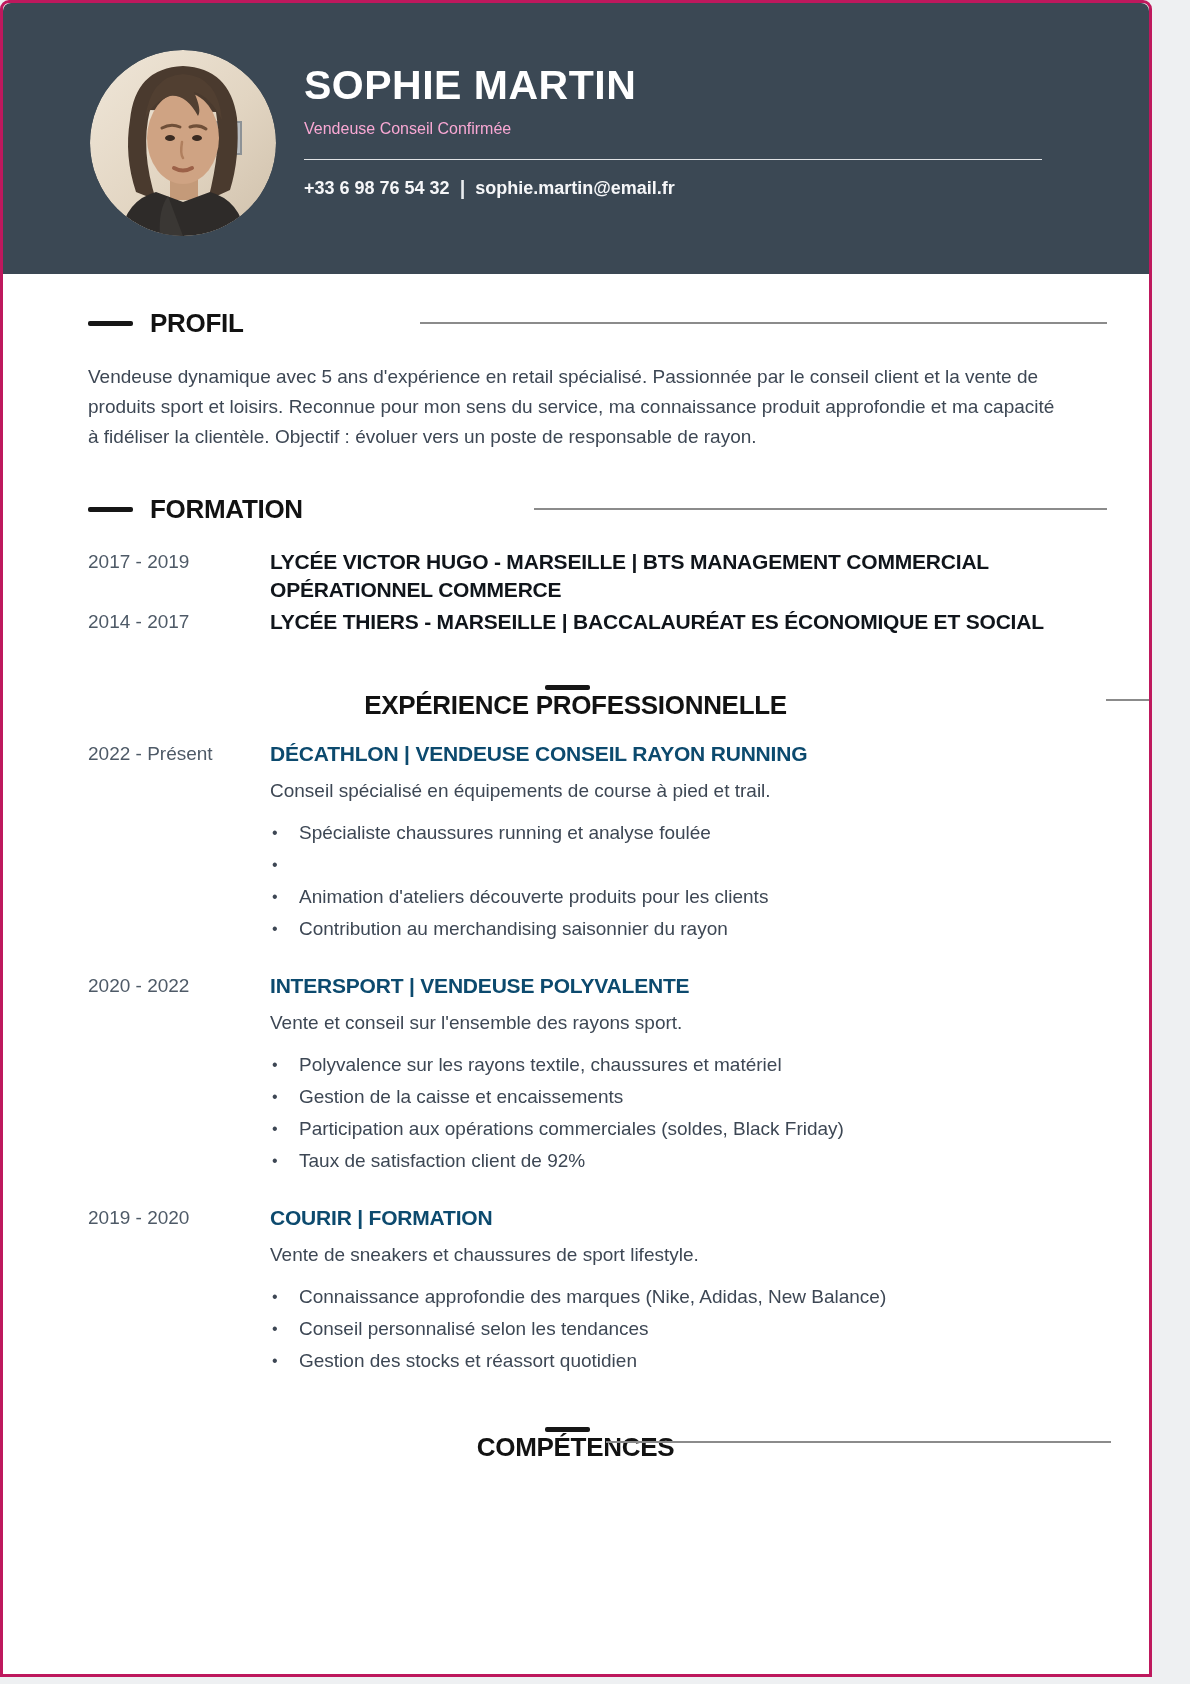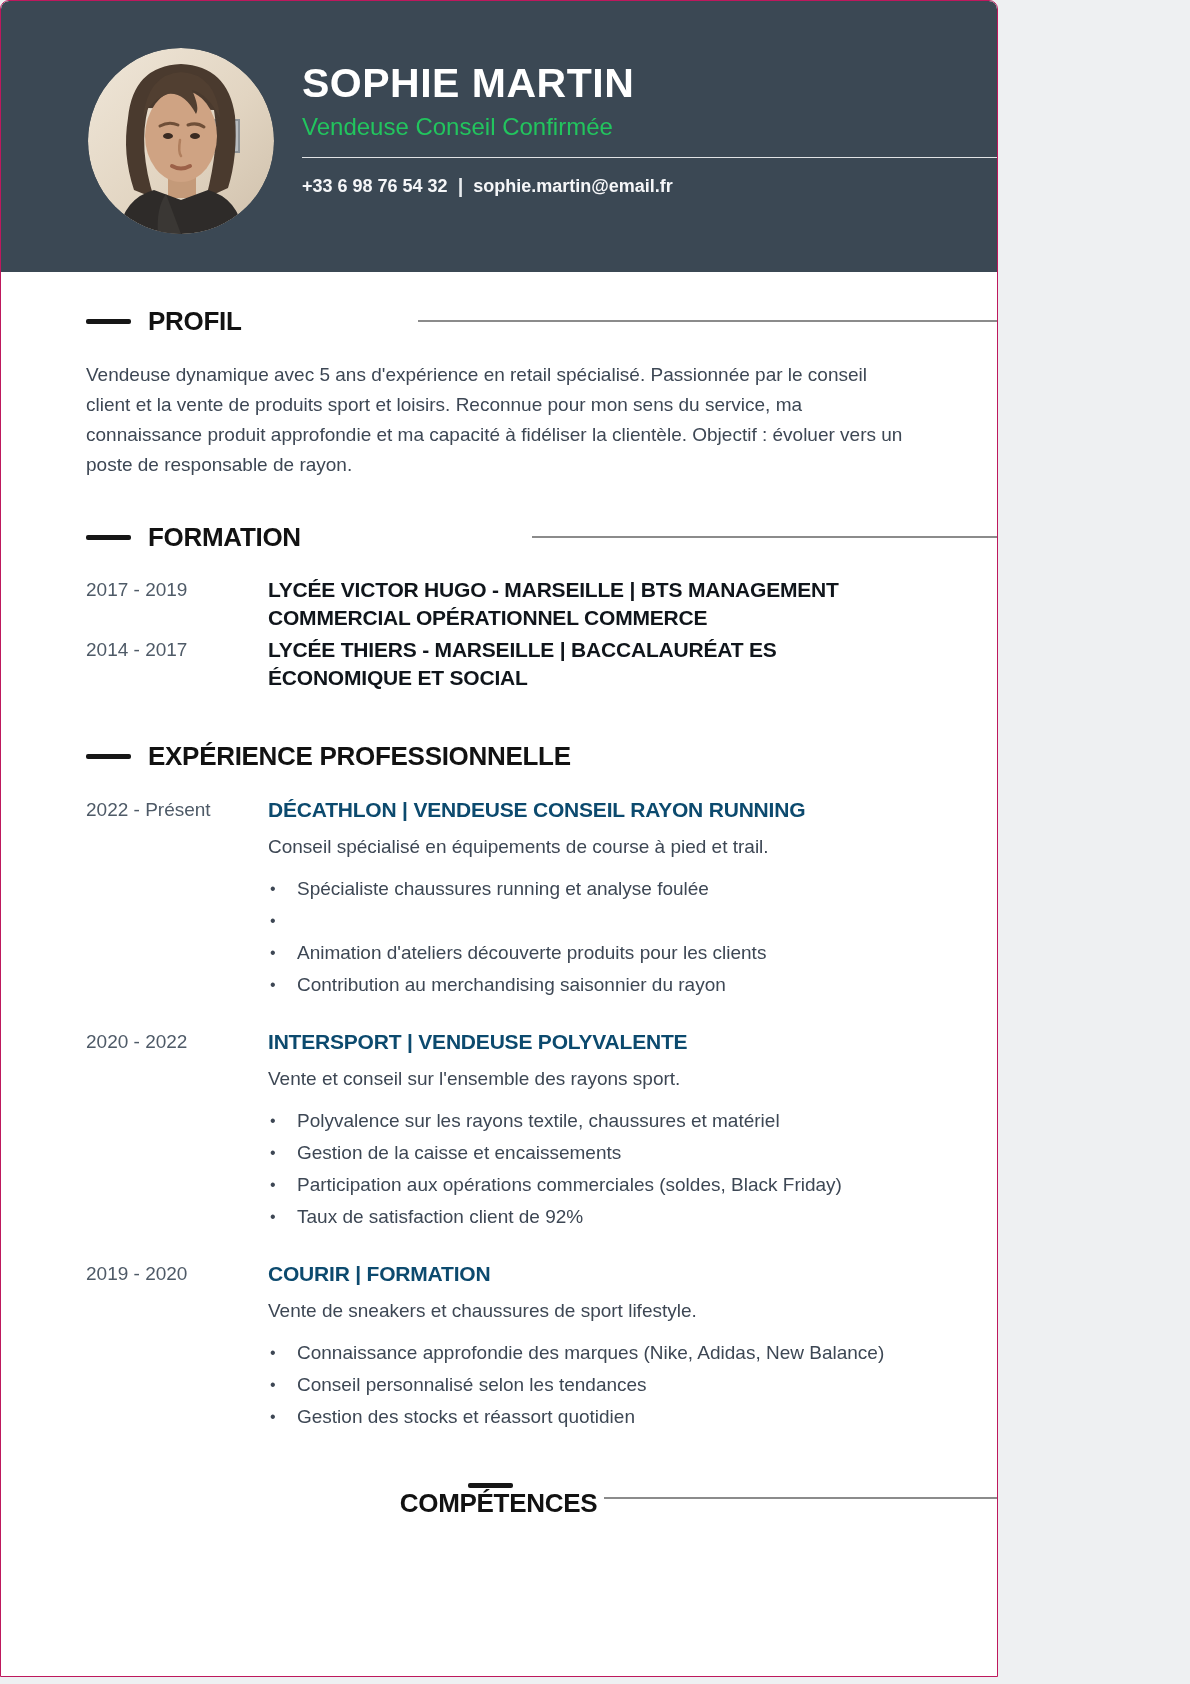--- a/index.html
+++ b/index.html
@@ -5,23 +5,23 @@
   html, body { margin: 0; padding: 0; }
   body {
     width: 1190px; height: 1684px;
     background: #eef0f2;
     font-family: "Liberation Sans", "DejaVu Sans", sans-serif;
     position: relative;
     overflow: hidden;
   }
   .page {
     position: absolute; left: 0; top: 0;
-    width: 998px; height: 1677px;
+    width: 1152px; height: 1677px;
     background: #ffffff;
-    border: 1px solid #be185d;
+    border: 3px solid #be185d;
     border-radius: 9px 9px 0 0;
     box-sizing: border-box;
     overflow: hidden;
   }
   
   .header {
     position: relative;
     height: 271px;
     background: #3b4854;
     border-radius: 8px 8px 0 0;
@@ -38,22 +38,22 @@
     width: 760px;
   }
   .name {
     color: #ffffff;
     font-size: 41px; font-weight: 800;
     letter-spacing: 0.5px;
     line-height: 44px;
   }
   .subtitle {
     margin-top: 8px;
-    color: #22c55e;
-    font-size: 24px;
+    color: #f9a8d4;
+    font-size: 16px;
     line-height: 28px;
   }
   .header-divider {
     margin-top: 16px;
     width: 738px; height: 0;
     border-top: 1px solid rgba(255,255,255,0.85);
   }
   .contact {
     margin-top: 16px;
     color: #f5f6f8;
@@ -92,21 +92,21 @@
     position: absolute; top: 50%; margin-top: -1px;
     height: 2px; background: #8b8b8b;
   }
   .rule-profil      { left: 332px;  width: 687px; }
   .rule-formation   { left: 446px;  width: 573px; }
   .rule-experience  { left: 1018px; width: 60px;  }
   .rule-competences { left: 518px;  width: 505px; }
 
   .h-profil      { margin-top: 34px; }
   .h-formation   { margin-top: 42px; }
-  .h-experience  { margin-top: 49px; }
+  .h-experience  { margin-top: 49px; flex-direction: column; }
   .h-competences { margin-top: 50px; flex-direction: column; }
 
   .profil-text {
     margin-top: 24px;
     max-width: 968px;
     font-size: 19px; line-height: 30px;
     color: #3d4754;
   }
   
   .formation-list { margin-top: 24px; }

